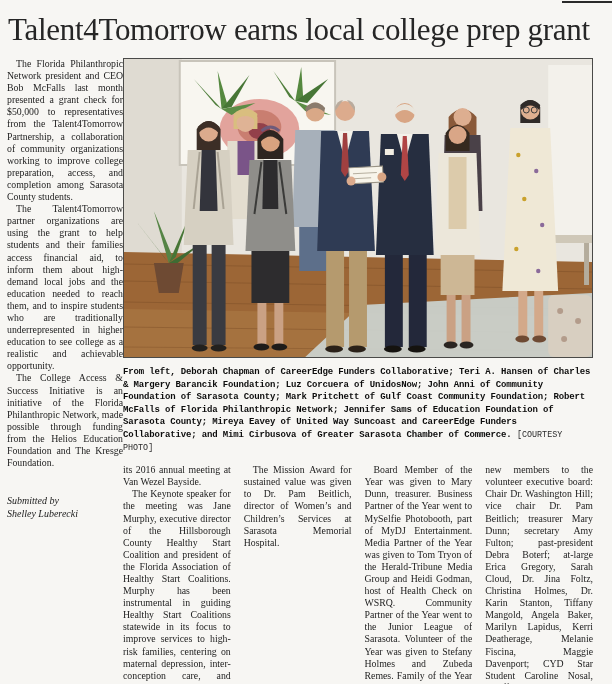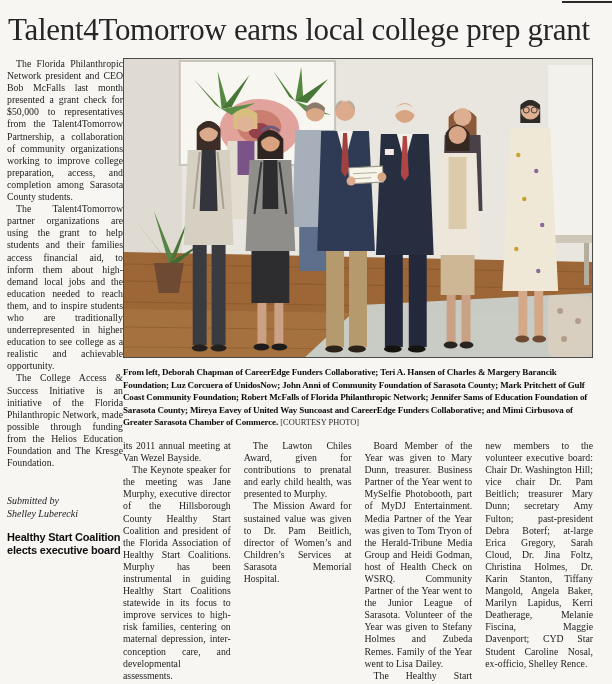--- a/index.html
+++ b/index.html
@@ -15,21 +15,21 @@
   .main{flex:1;min-width:0;}
   .p{margin:0;font-size:9.8px;line-height:12.1px;text-align:justify;color:#1c1c1c;
      -webkit-hyphens:auto;hyphens:auto;}
   .indent{text-indent:9px;}
   .byline{margin-top:26px;font-style:italic;font-size:10px;line-height:12.5px;color:#222;}
   .subhead{margin:11px 0 9px 0;font-family:"Liberation Sans", sans-serif;font-weight:700;
            font-size:11px;line-height:12.5px;color:#0e0e0e;letter-spacing:-0.2px;}
   .photo-frame{margin:2px 0 0 0;width:470px;height:300px;border:1.5px solid #4a4a48;
                background:#e9e6df;box-sizing:border-box;}
   .photo-frame svg{display:block;width:100%;height:100%;}
-  .caption{margin:8px 0 0 0;width:470px;font-family:Liberation Serif, serif;
+  .caption{margin:8px 0 0 0;width:470px;font-family:Liberation Mono, monospace;
            font-size:9px;line-height:12.6px;color:#0d0d0d;text-align:left;}
   .cap-bold{font-weight:700;letter-spacing:-0.15px;}
   .cap-credit{font-weight:400;font-size:8.4px;color:#2a2a2a;letter-spacing:0;}
   .cols4{margin-top:10px;display:flex;gap:13px;width:470px;}
   .cols4 .ncol{flex:1;min-width:0;overflow:hidden;}
 </style>
 </head>
 <body>
 
 <div class="page">
@@ -41,21 +41,20 @@
   <div class="content">
 
     <div class="colA">
       <p class="p indent">The Florida Philanthropic Network president and CEO Bob McFalls last month presented a grant check for $50,000 to representatives from the Talent4Tomorrow Partnership, a collaboration of community organizations working to improve college preparation, access, and completion among Sarasota County students.</p>
       <p class="p indent">The Talent4Tomorrow partner organizations are using the grant to help students and their families access financial aid, to inform them about high-demand local jobs and the education needed to reach them, and to inspire students who are traditionally underrepresented in higher education to see college as a realistic and achievable opportunity.</p>
       <p class="p indent">The College Access &amp; Success Initiative is an initiative of the Florida Philanthropic Network, made possible through funding from the Helios Education Foundation and The Kresge Foundation.</p>
       <div class="byline">
         <div>Submitted by</div>
         <div>Shelley Luberecki</div>
       </div>
-      <h2 class="subhead">Healthy Start Coalition elects executive board</h2>
     </div>
 
     <div class="main">
 
       <figure class="photo-frame" style="margin:0">
         <svg viewBox="0 0 470 298" preserveAspectRatio="none">
 
           <rect x="0" y="0" width="470" height="298" fill="#e9e6df"></rect>
           <rect x="0" y="0" width="58" height="298" fill="#dfdbd2"></rect>
           <rect x="426" y="6" width="44" height="170" fill="#f3f1eb"></rect>
@@ -219,26 +218,25 @@
         </svg>
       </figure>
 
       <figcaption class="caption">
         <span class="cap-bold">From left, Deborah Chapman of CareerEdge Funders Collaborative; Teri A. Hansen of Charles &amp; Margery Barancik Foundation; Luz Corcuera of UnidosNow; John Anni of Community Foundation of Sarasota County; Mark Pritchett of Gulf Coast Community Foundation; Robert McFalls of Florida Philanthropic Network; Jennifer Sams of Education Foundation of Sarasota County; Mireya Eavey of United Way Suncoast and CareerEdge Funders Collaborative; and Mimi Cirbusova of Greater Sarasota Chamber of Commerce.</span>
         <span class="cap-credit">[COURTESY PHOTO]</span>
       </figcaption>
 
       <div class="cols4">
         <div class="ncol">
-          <p class="p">its 2011 annual meeting at Van Wezel Bayside.</p>
+          <p class="p">its 2016 annual meeting at Van Wezel Bayside.</p>
           <p class="p indent">The Keynote speaker for the meeting was Jane Murphy, executive director of the Hillsborough County Healthy Start Coalition and president of the Florida Association of Healthy Start Coalitions. Murphy has been instrumental in guiding Healthy Start Coalitions statewide in its focus to improve services to high-risk families, centering on maternal depression, inter-conception care, and developmental assessments.</p>
           <p class="p indent">The Healthy Start Coalition also presented</p>
         </div>
         <div class="ncol">
-          <p class="p indent">The Lawton Chiles Award, given for contributions to prenatal and early child health, was presented to Murphy.</p>
           <p class="p indent">The Mission Award for sustained value was given to Dr. Pam Beitlich, director of Women’s and Children’s Services at Sarasota Memorial Hospital.</p>
         </div>
         <div class="ncol">
           <p class="p indent">Board Member of the Year was given to Mary Dunn, treasurer. Business Partner of the Year went to MySelfie Photobooth, part of MyDJ Entertainment. Media Partner of the Year was given to Tom Tryon of the Herald-Tribune Media Group and Heidi Godman, host of Health Check on WSRQ. Community Partner of the Year went to the Junior League of Sarasota. Volunteer of the Year was given to Stefany Holmes and Zubeda Remes. Family of the Year went to Lisa Dailey.</p>
           <p class="p indent">The Healthy Start Coalition also elected</p>
         </div>
         <div class="ncol">
           <p class="p">new members to the volunteer executive board: Chair Dr. Washington Hill; vice chair Dr. Pam Beitlich; treasurer Mary Dunn; secretary Amy Fulton; past-president Debra Boterf; at-large Erica Gregory, Sarah Cloud, Dr. Jina Foltz, Christina Holmes, Dr. Karin Stanton, Tiffany Mangold, Angela Baker, Marilyn Lapidus, Kerri Deatherage, Melanie Fiscina, Maggie Davenport; CYD Star Student Caroline Nosal, ex-officio, Shelley Rence.</p>
           <div class="byline">
             <div>Submitted by</div>

